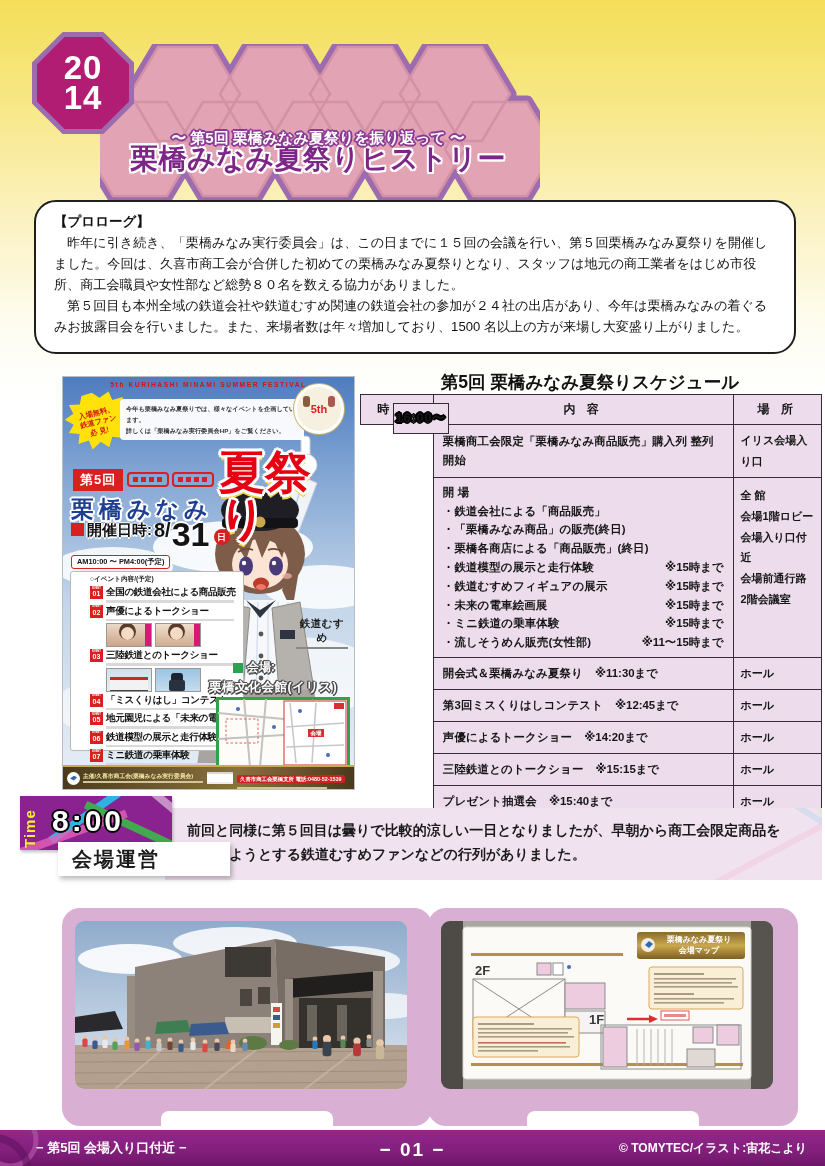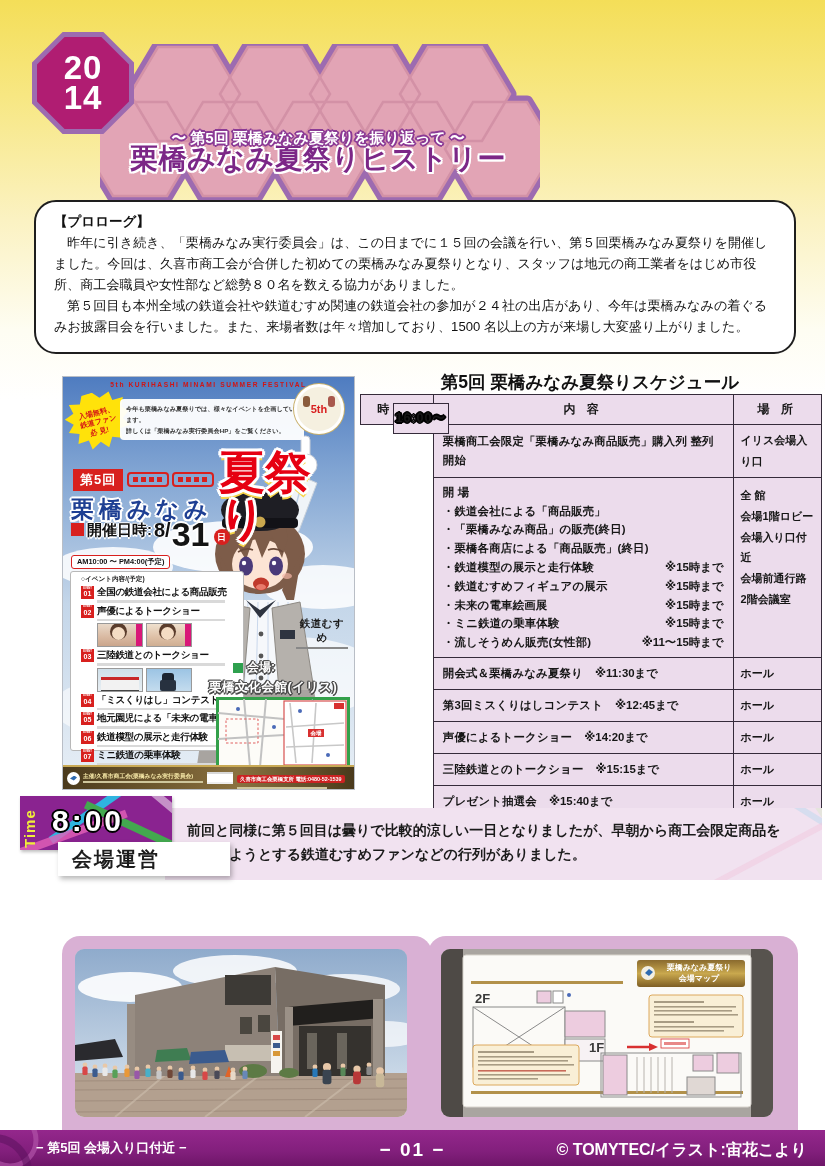--- a/index.html
+++ b/index.html
@@ -80,21 +80,21 @@
   .p-daterow .dl{font-size:15px;font-weight:800;color:#111;margin-top:2px;
     text-shadow:-1.5px 0 #fff,1.5px 0 #fff,0 -1.5px #fff,0 1.5px #fff;}
   .p-daterow .m{font-size:20px;font-weight:800;color:#111;margin:0 0 0 2px;text-shadow:-1.5px 0 #fff,1.5px 0 #fff;}
   .p-daterow .d31{font-size:34px;font-weight:800;color:#141414;line-height:0.9;margin-left:1px;
     text-shadow:-2px 0 #fff,2px 0 #fff,0 -2px #fff,0 2px #fff;}
   .p-daterow .wk{width:16px;height:16px;border-radius:50%;background:#d8201e;color:#fff;font-size:9px;font-weight:800;
     display:flex;align-items:center;justify-content:center;margin:10px 0 0 4px;}
   .p-ampm{position:absolute;left:8px;top:178px;background:#fff;border:1.6px solid #d8201e;border-radius:3px;
     font-size:7.4px;font-weight:800;color:#111;padding:1px 5px;}
   .p-events{position:absolute;left:7px;top:194px;width:174px;height:180px;background:#fff;
-    border:1px solid #b8b8b8;border-radius:3px;padding:3px 10px;box-sizing:border-box;}
+    border:1px solid #b8b8b8;border-radius:3px;padding:3px 19px;box-sizing:border-box;}
   .p-ev-head{font-size:6.6px;font-weight:800;color:#222;margin-bottom:2px;}
   .p-ev-item{display:flex;align-items:center;margin-bottom:1px;}
   .p-ev-num{width:13px;height:13px;background:#d8201e;color:#fff;display:flex;flex-direction:column;
     align-items:center;justify-content:center;margin-right:3px;flex:none;}
   .p-ev-num .ev{font-size:2.6px;line-height:1;font-weight:700;}
   .p-ev-num .no{font-size:7px;line-height:1;font-weight:800;}
   .p-ev-label{font-size:9.6px;font-weight:800;color:#111;white-space:nowrap;letter-spacing:-0.4px;}
   .p-ev-cap{height:2.5px;background:#d9d9d9;margin:1px 2px 2px 16px;width:128px;}
   .p-ev-thumbs{display:flex;gap:3px;margin:1px 0 2px 16px;}
   .thumb{width:44px;height:22px;border:1px solid #999;position:relative;overflow:hidden;}
@@ -141,30 +141,30 @@
   .t-box .st{position:absolute;width:120px;height:8px;}
   .t-vert{position:absolute;left:1px;top:2px;height:50px;writing-mode:vertical-rl;transform:rotate(180deg);
     color:#f0ec3a;font-size:15px;font-weight:800;letter-spacing:1px;}
   .t-time{position:absolute;left:32px;top:8px;color:#fff;font-size:30px;font-weight:800;letter-spacing:3px;
     text-shadow:-2px 0 #000,2px 0 #000,0 -2px #000,0 2px #000,-1.4px -1.4px #000,1.4px 1.4px #000,-1.4px 1.4px #000,1.4px -1.4px #000;}
   .t-head{position:absolute;left:58px;top:842px;width:172px;height:34px;background:#fff;
     box-shadow:2px 3px 5px rgba(0,0,0,0.28);display:flex;align-items:center;padding-left:14px;box-sizing:border-box;
     font-size:20px;font-weight:800;color:#1c1c1c;letter-spacing:2px;}
 
   
-  .ph-frame{position:absolute;top:936px;width:370px;height:218px;background:#d9b0d4;border-radius:18px;}
+  .ph-frame{position:absolute;top:908px;width:370px;height:218px;background:#d9b0d4;border-radius:18px;}
   .ph-frame .notch{position:absolute;bottom:0;left:50%;transform:translateX(-50%);width:172px;height:15px;background:#fff;border-radius:8px 8px 0 0;}
   .ph-inner{position:absolute;left:13px;top:13px;width:332px;height:168px;border-radius:9px;overflow:hidden;background:#ccc;}
 
   
   .footer{position:absolute;left:0;top:1130px;width:825px;height:36px;
     background:linear-gradient(180deg,#94278c 0%,#821f7c 60%,#6e1668 100%);overflow:hidden;}
   .footer .fl{position:absolute;left:36px;top:9px;color:#fff;font-size:13px;font-weight:800;}
   .footer .fc{position:absolute;left:0;width:100%;top:9px;text-align:center;color:#fff;font-size:19px;font-weight:800;letter-spacing:2px;}
-  .footer .fr{position:absolute;right:18px;top:10px;color:#fff;font-size:16px;font-weight:600;}
+  .footer .fr{position:absolute;right:18px;top:10px;color:#fff;font-size:12px;font-weight:600;}
 </style>
 </head>
 <body>
 
 <div class="page">
 
   <svg class="hex-band" viewBox="0 0 440 160">
     <g fill="#e2a4b5" stroke="#9d6bb0" stroke-width="13" stroke-linejoin="round">
       <path d="M58,3 h54 l28,47 l-28,47 h-54 l-28,-47 Z"></path>
       <path d="M148,3 h54 l28,47 l-28,47 h-54 l-28,-47 Z"></path>

